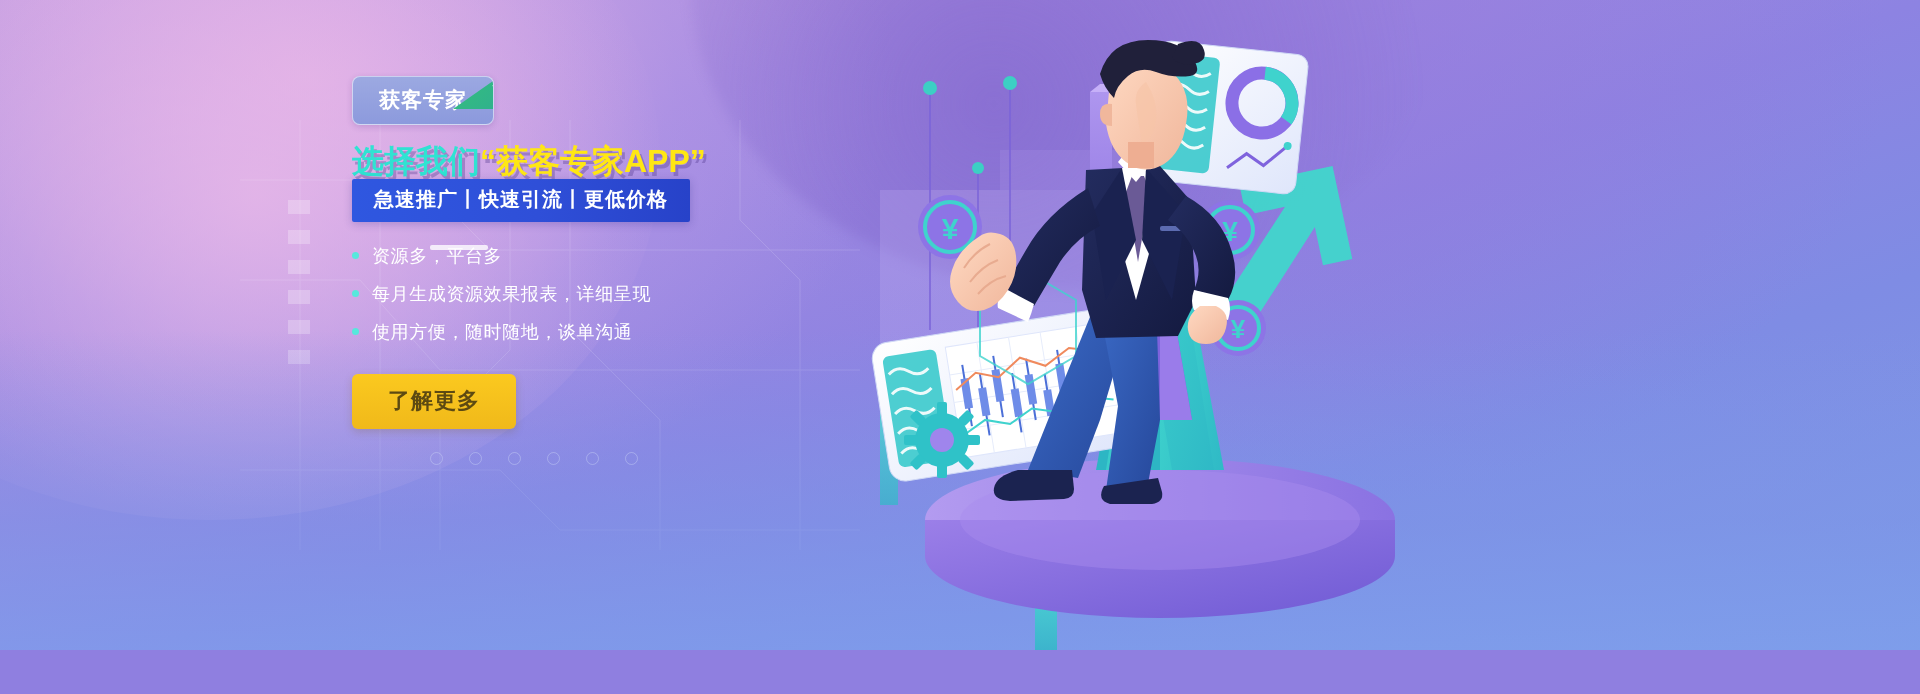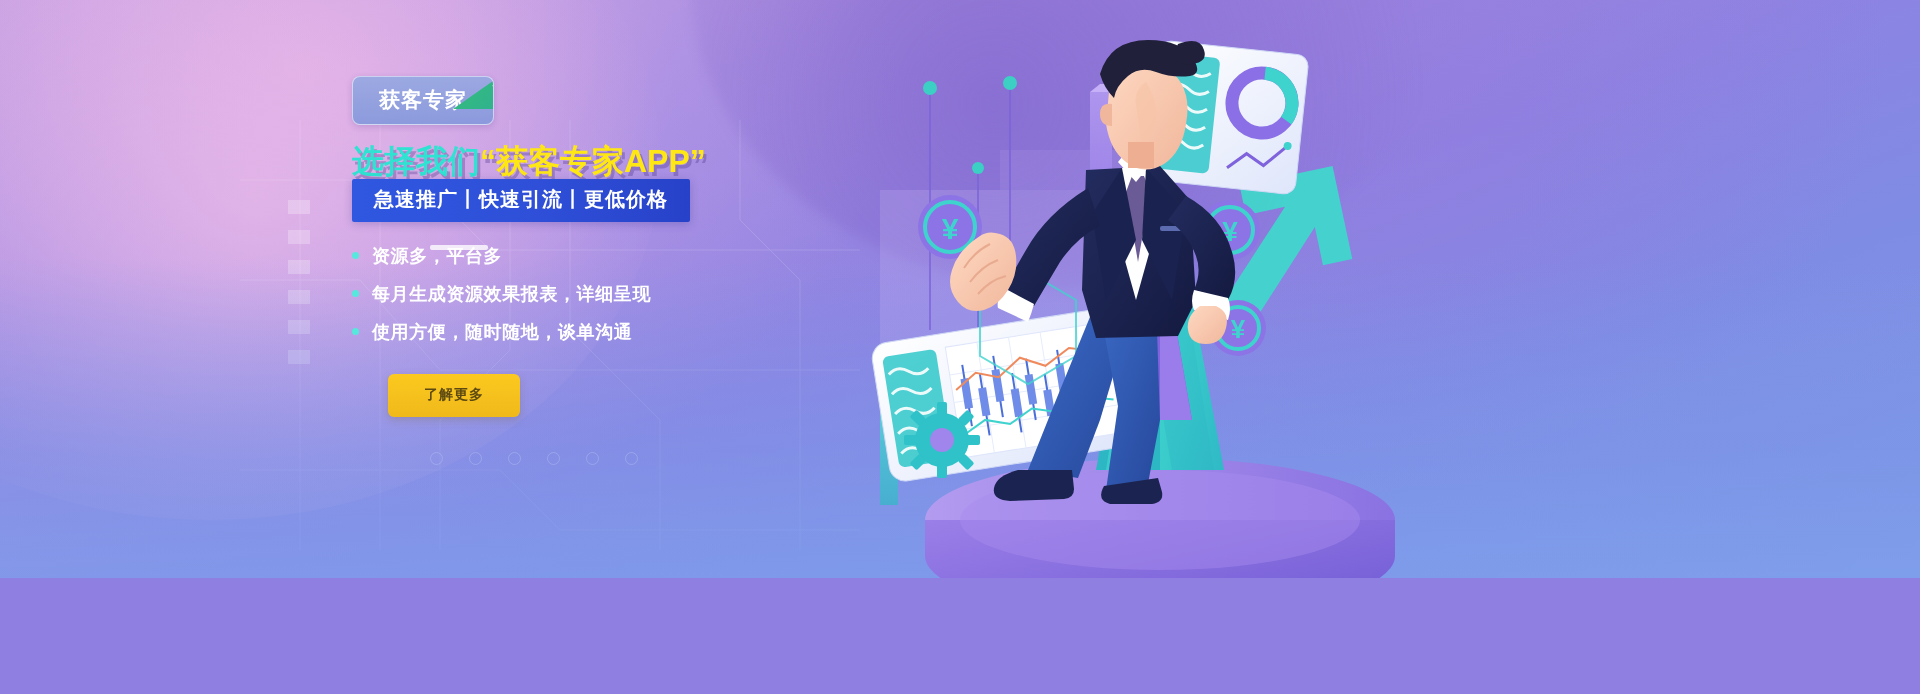--- a/index.html
+++ b/index.html
@@ -4,21 +4,21 @@
 <style>
   html, body { margin:0; padding:0; }
   body {
     width:1920px; height:694px;
     font-family:"Liberation Sans", sans-serif;
     overflow:hidden;
     background:#8f7fe0;
   }
   #banner {
     position:relative;
-    width:1920px; height:578px;
+    width:1920px; height:650px;
     overflow:hidden;
     background:
       radial-gradient(820px 620px at 16% 12%, rgba(226,176,230,0.85) 0%, rgba(190,160,235,0.35) 45%, rgba(160,150,235,0) 72%),
       radial-gradient(900px 700px at 68% 8%, rgba(150,120,220,0.55) 0%, rgba(140,120,220,0) 65%),
       linear-gradient(160deg, #c79ddd 0%, #a48ae0 26%, #8d83e2 52%, #7f8ce4 72%, #7e9be6 100%);
   }
   
   .blob-dark {
     position:absolute; left:690px; top:-330px;
     width:760px; height:620px; border-radius:50%;
@@ -95,39 +95,38 @@
     box-shadow:0 2px 8px rgba(40,40,130,0.25);
   }
 
   .subhead {
     margin-top:22px;
     color:#ffd83d; font-size:26px; font-weight:bold; letter-spacing:1px;
     white-space:nowrap;
     text-shadow:1px 2px 0 rgba(90,60,140,0.25);
   }
 
-  .bullets { margin-top:22px; list-style:none; padding:0;font-weight:bold; }
+  .bullets { margin-top:22px; list-style:none; padding:0; }
   .bullets li {
     position:relative; padding-left:20px; margin-bottom:14px;
     color:#ffffff; font-size:18px; letter-spacing:0.6px;
   }
   .bullets li::before {
     content:""; position:absolute; left:0; top:8px;
     width:7px; height:7px; border-radius:50%;
     background:#56e8dc;
   }
 
   .cta {
     display:inline-block; margin-top:14px;
     padding:12px 36px 13px 36px;
     background:linear-gradient(180deg,#fbc91f 0%, #f0b91a 100%);
-    color:#5d4a12; font-size:14px; font-weight:bold; letter-spacing:1px;
+    color:#5d4a12; font-size:22px; font-weight:bold; letter-spacing:1px;
     border:none; border-radius:6px; cursor:pointer;
     box-shadow:0 3px 8px rgba(120,90,20,0.22);
-    margin-left:36px;
   }
 
   
   .art { position:absolute; left:860px; top:0; width:560px; height:694px; }
   .art svg { display:block; }
 </style>
 </head>
 <body>
 
 <div id="banner">

